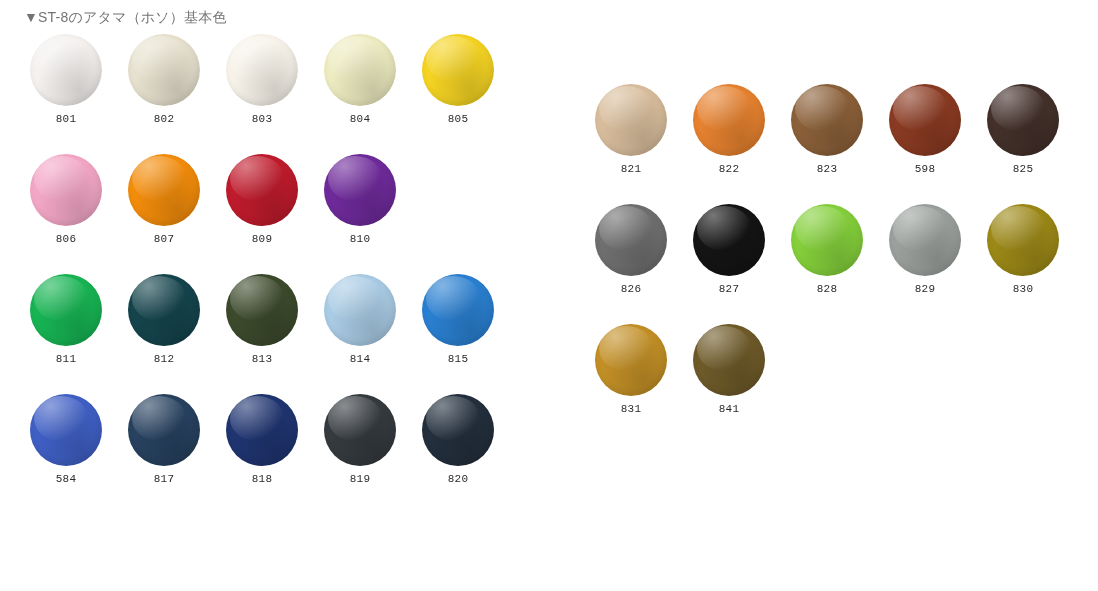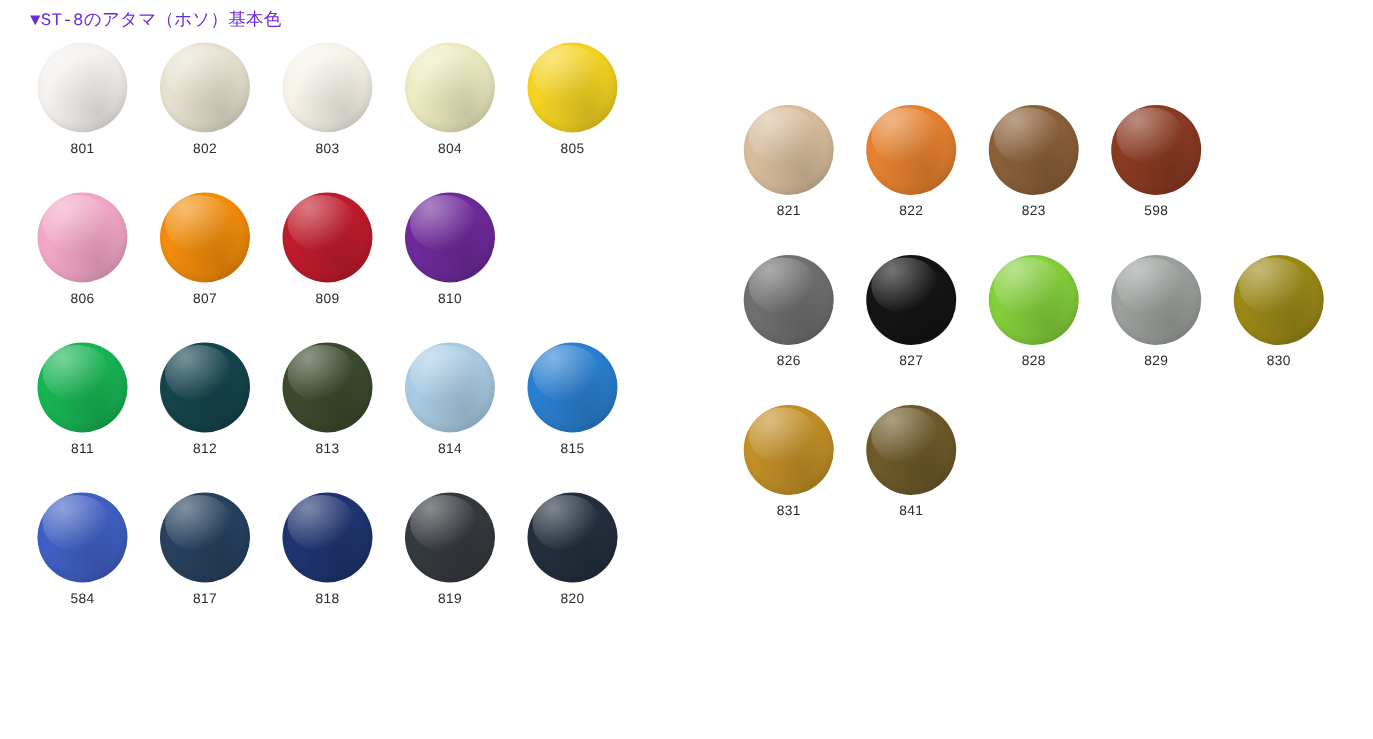--- a/index.html
+++ b/index.html
@@ -17,42 +17,42 @@
   }
 
   
   #chart-title {
     position: absolute;
     left: 24px;
     top: 8px;
     font-size: 14px;
     line-height: 18px;
     letter-spacing: 0.2px;
-    color: #6d28d9;
+    color: #737373;
     white-space: nowrap;
-    font-family: Liberation Mono, monospace;
   }
 
   
   .swatch-group {
     position: absolute;
   }
   #group-left  { left: 28px;  top: 30px; }
   #group-right { left: 593px; top: 80px; }
 
   .swatch-row {
     display: flex;
     flex-direction: row;
   }
 
   .swatch-cell {
     width: 98px;
     height: 120px;
     position: relative;
     box-sizing: border-box;
+    font-family: Liberation Mono, monospace;
   }
 
   
   .swatch-disc {
     width: 72px;
     height: 72px;
     border-radius: 50%;
     position: relative;
     margin: 4px 0 0 2px;
     overflow: hidden;
@@ -201,20 +201,24 @@
         <div class="swatch-label">822</div>
       </div>
       <div class="swatch-cell">
         <div class="swatch-disc" style="background: rgb(139, 96, 57);"></div>
         <div class="swatch-label">823</div>
       </div>
       <div class="swatch-cell">
         <div class="swatch-disc" style="background: rgb(138, 58, 34);"></div>
         <div class="swatch-label">598</div>
       </div>
+      <div class="swatch-cell">
+        <div class="swatch-disc" style="background: rgb(67, 48, 42);"></div>
+        <div class="swatch-label">825</div>
+      </div>
     </div>
     <div class="swatch-row">
       <div class="swatch-cell">
         <div class="swatch-disc" style="background: rgb(110, 111, 110);"></div>
         <div class="swatch-label">826</div>
       </div>
       <div class="swatch-cell">
         <div class="swatch-disc" style="background: rgb(20, 20, 20);"></div>
         <div class="swatch-label">827</div>
       </div>

